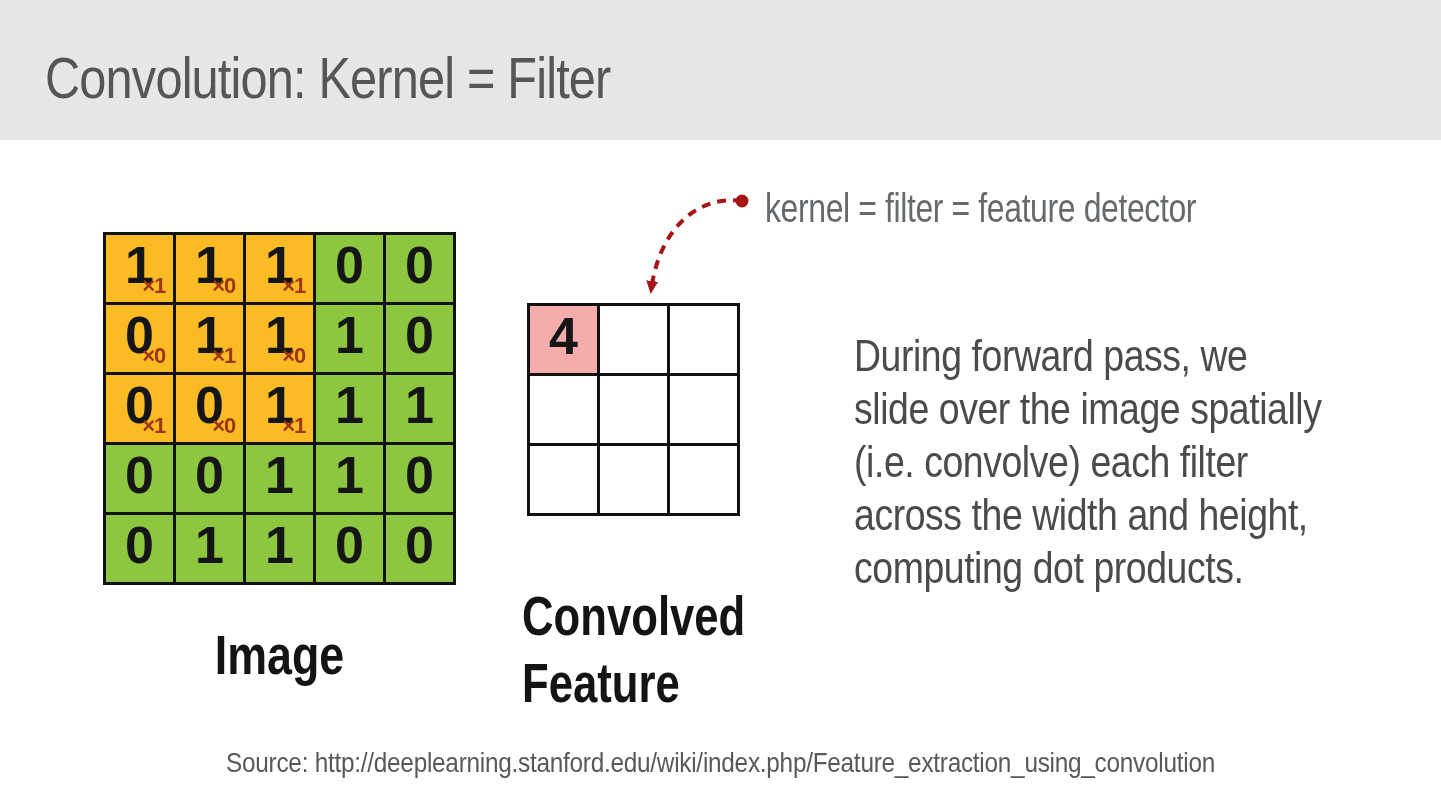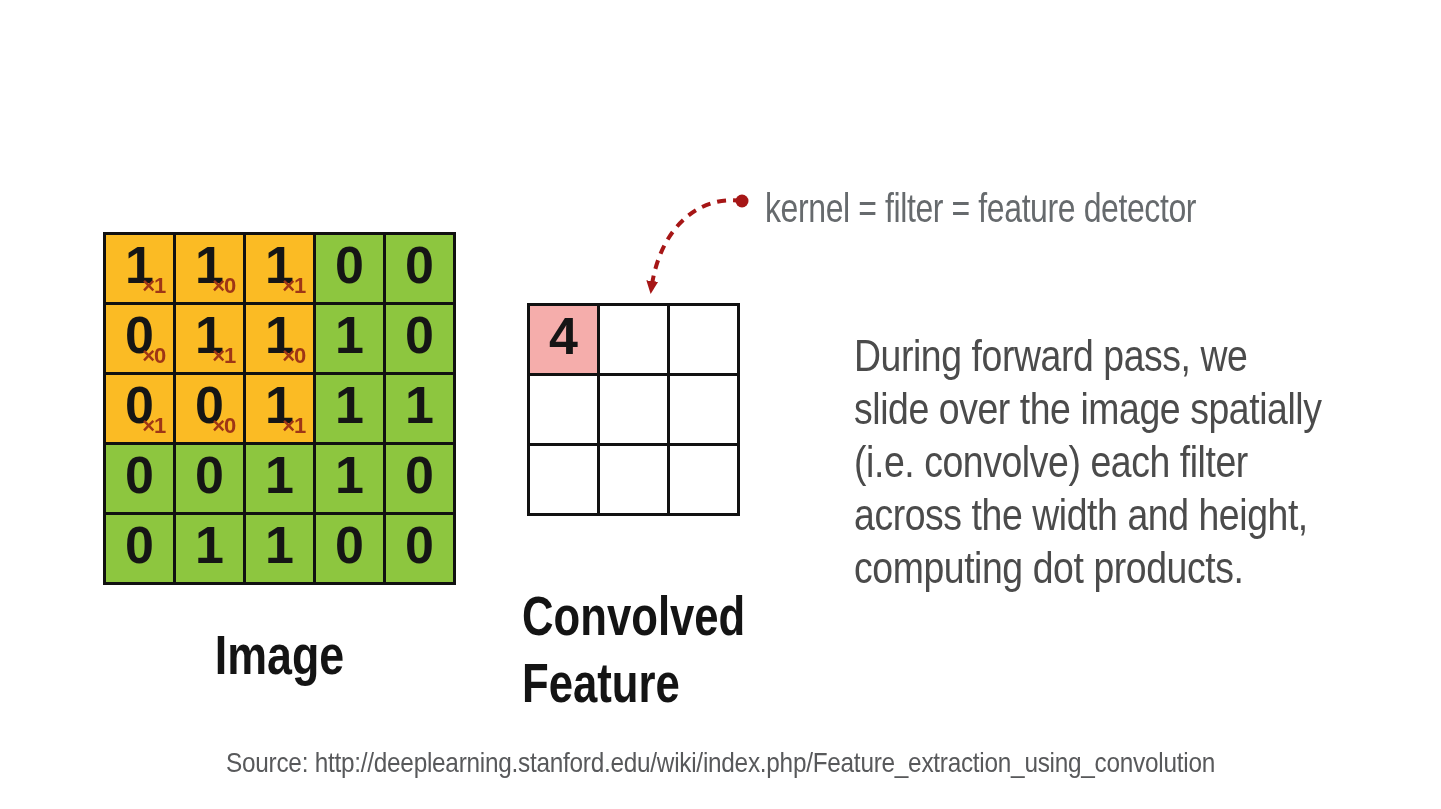--- a/index.html
+++ b/index.html
@@ -77,20 +77,23 @@
     text-align:center;font-size:28px;font-weight:300;
     color:#58595B;letter-spacing:-.3px;
     transform:scaleX(.87);transform-origin:center top;
   }
 </style>
 </head>
 <body>
 
 <div class="slide">
 
+  <div class="titlebar">
+    <h1 class="title">Convolution: Kernel = Filter</h1>
+  </div>
 
   <div class="grid grid5">
     <div class="c k">
         <span class="num">1</span>
         <span class="sub">×1</span>
       </div>
     <div class="c k">
         <span class="num">1</span>
         <span class="sub">×0</span>
       </div>

